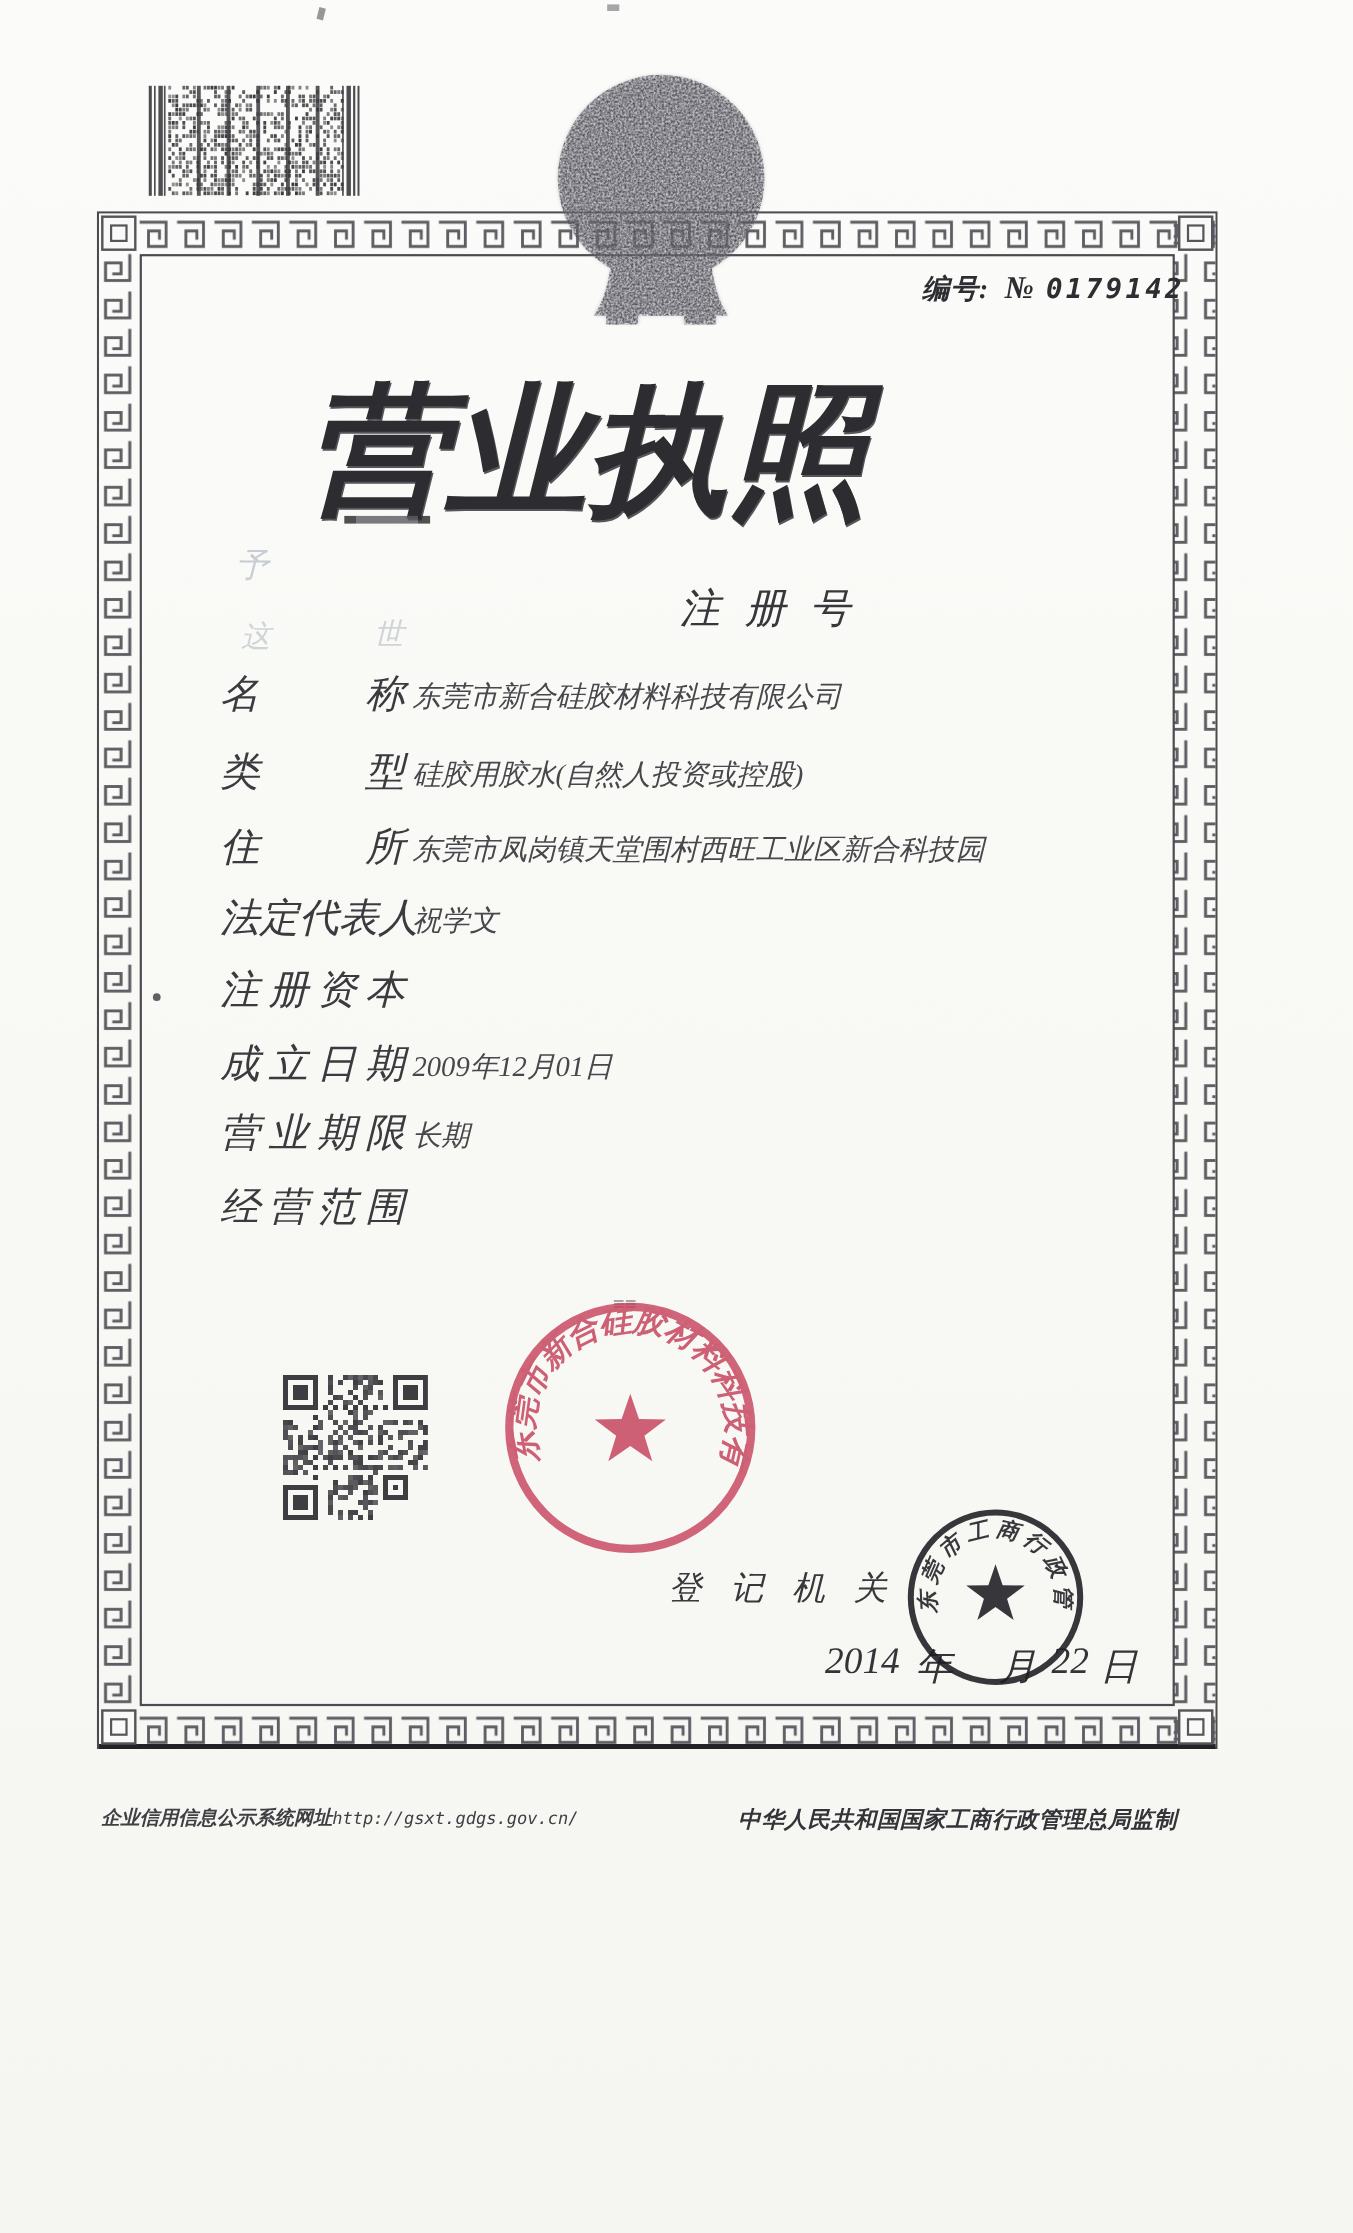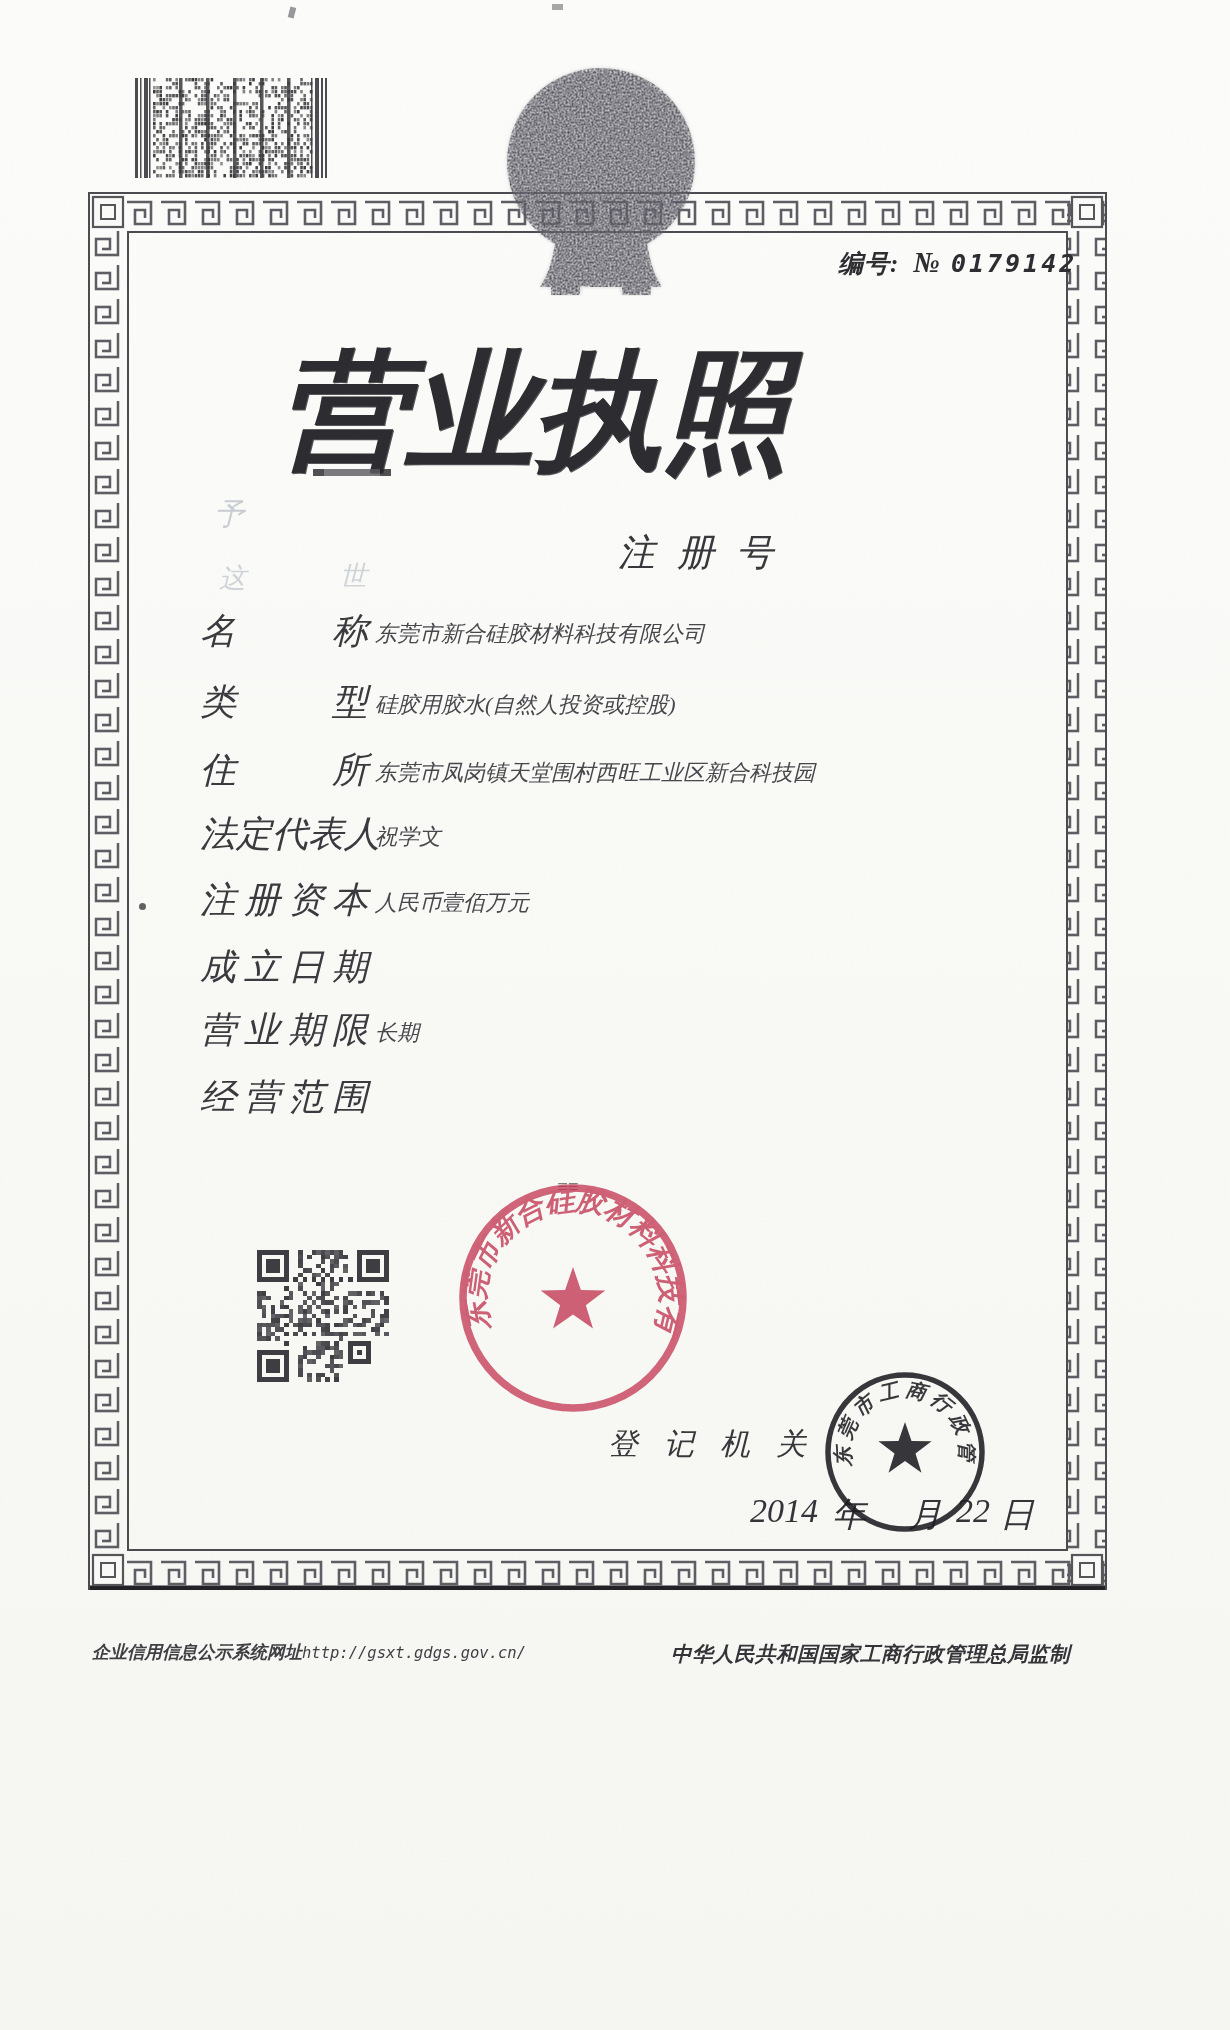--- a/index.html
+++ b/index.html
@@ -14,21 +14,21 @@
   .title{left:278px;top:336px;width:472px;display:flex;justify-content:space-between;
          font-family:"Liberation Sans","DejaVu Sans",sans-serif;
          font-size:128px;line-height:150px;font-weight:900;color:#2d2d31;text-shadow:1px 1px 0 #55555a;}
   .regno-label{left:618px;top:528px;font-size:37px;font-weight:500;letter-spacing:22px;color:#38383c;}
   .regno-value{left:768px;top:527px;font-size:38px;letter-spacing:0px;color:#35353a;}
   
   .fields{left:200px;top:0;width:900px;height:1300px;}
   .row{position:absolute;left:0;width:890px;height:64px;}
   .row-label{position:absolute;left:0;top:0;width:168px;display:flex;justify-content:space-between;
              font-size:36px;line-height:42px;font-weight:500;color:#3a3a3f;}
-  .row-value{position:absolute;left:175px;top:7px;width:700px;font-size:22px;line-height:34px;
+  .row-value{position:absolute;left:175px;top:7px;width:700px;font-size:26px;line-height:34px;
              font-weight:500;color:#47474c;}
   .r0{top:610px}.r1{top:681px}.r2{top:749px}.r3{top:813px}
   .r4{top:879px}.r5{top:946px}.r6{top:1009px}.r7{top:1076px;height:140px}
   .r7 .row-value{left:265px;top:2px;width:625px;font-size:25px;line-height:33px;text-align:justify;}
   
   .registrar{left:608px;top:1424px;font-size:30px;font-weight:500;letter-spacing:26px;color:#38383c;}
   .dtok{top:1492px;font-size:34px;color:#333338;font-weight:500;}
   .dy{left:750px}.dyu{left:832px}.dmu{left:908px}.dd{left:956px}.ddu{left:1000px}
   
   .footer-left{left:92px;top:1640px;font-size:17.5px;font-weight:600;color:#3f3f44;}
@@ -782,29 +782,29 @@
         </div>
       <div class="row-value">祝学文</div>
     </div>
       <div class="row r4">
       <div class="row-label">
           <span>注</span>
           <span>册</span>
           <span>资</span>
           <span>本</span>
         </div>
-      <div class="row-value">人民币壹佰万元</div>
     </div>
       <div class="row r5">
       <div class="row-label">
           <span>成</span>
           <span>立</span>
           <span>日</span>
           <span>期</span>
         </div>
+      <div class="row-value">2009年12月01日</div>
     </div>
       <div class="row r6">
       <div class="row-label">
           <span>营</span>
           <span>业</span>
           <span>期</span>
           <span>限</span>
         </div>
       <div class="row-value">长期</div>
     </div>

